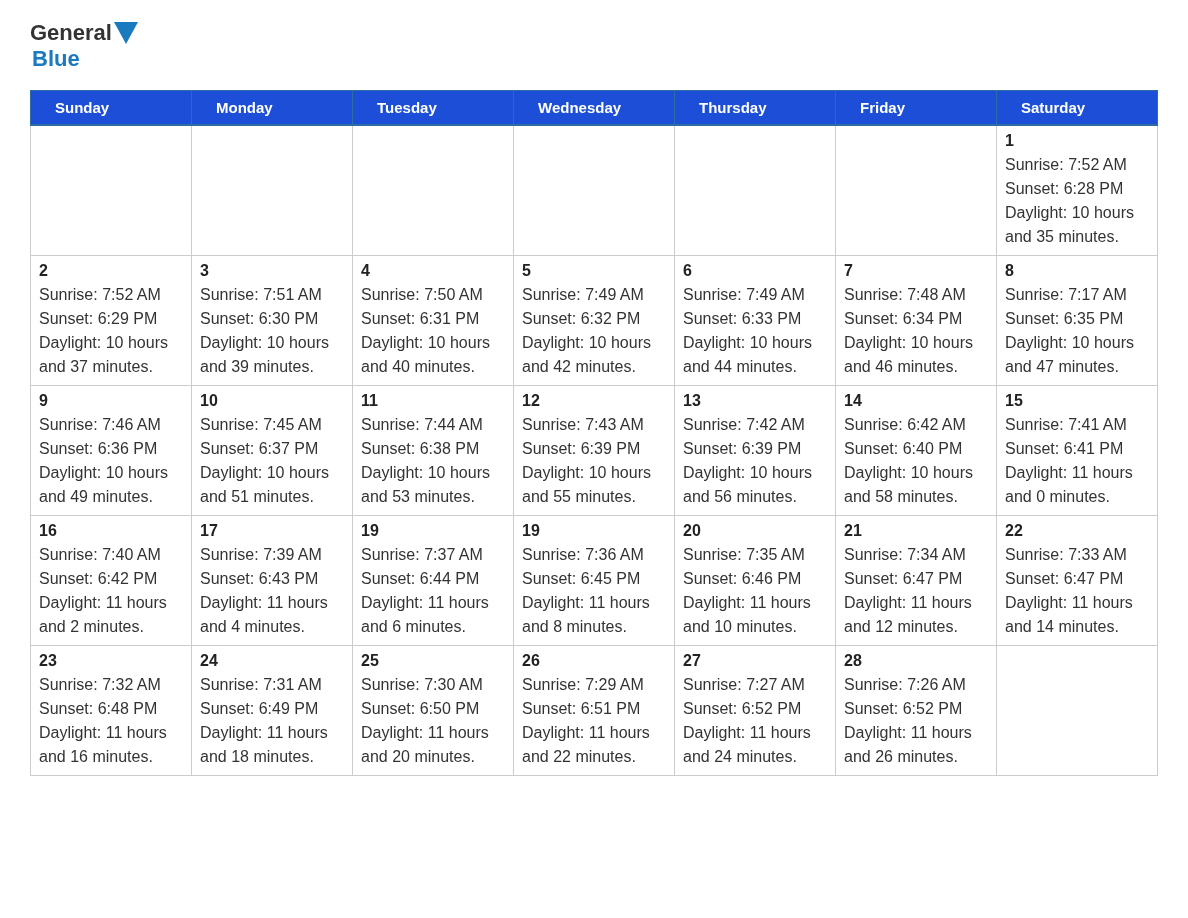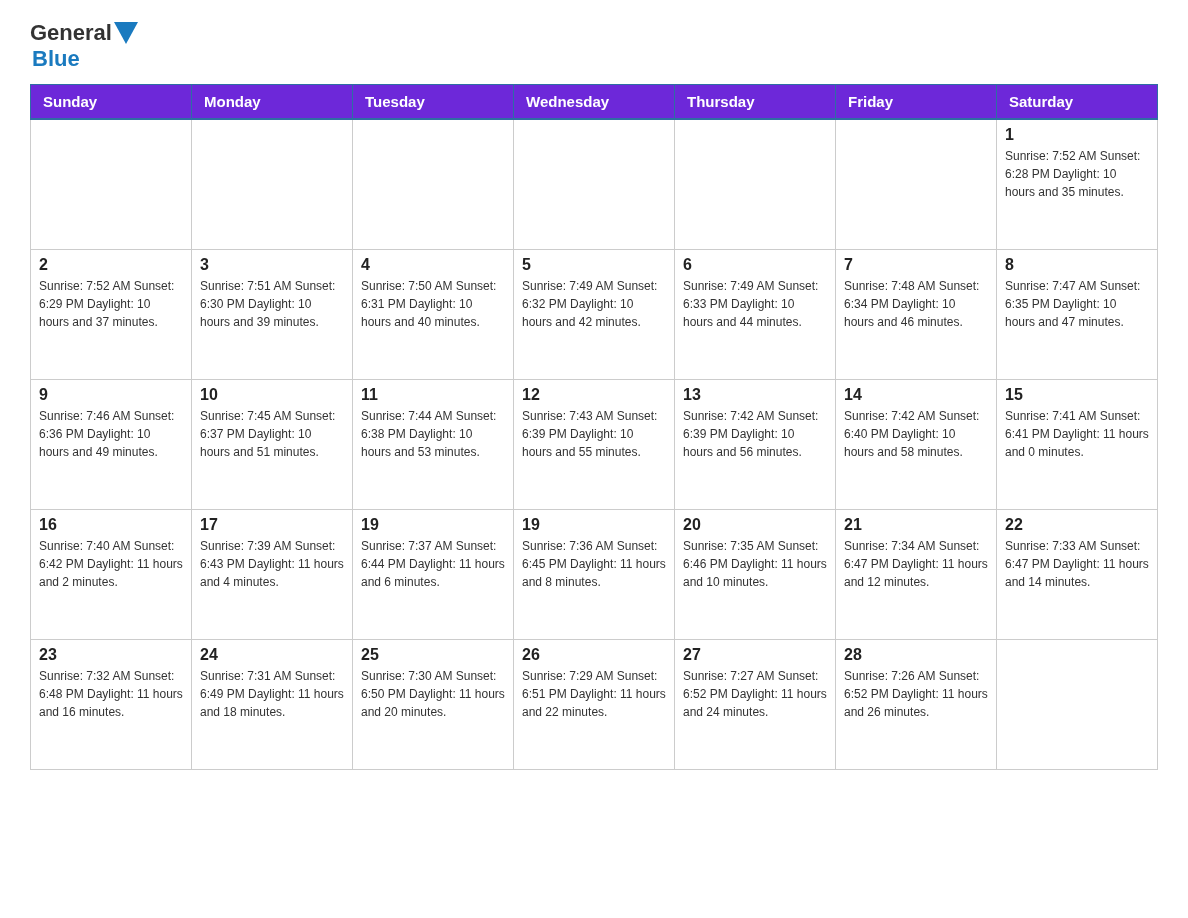--- a/index.html
+++ b/index.html
@@ -8,21 +8,21 @@
       background: #fff;
       color: #222;
       padding: 20px 30px;
       width: 1188px;
       min-height: 918px;
     }
     .header-top {
       display: flex;
       justify-content: space-between;
       align-items: flex-start;
-      margin-bottom: 12px;
+      margin-bottom: 18px;
     }
     .logo-general {
       font-size: 22px;
       font-weight: bold;
       color: #333;
     }
     .logo-triangle {
       width: 0;
       height: 0;
       border-left: 12px solid transparent;
@@ -62,25 +62,25 @@
       font-size: 20px;
       color: #444;
       margin-top: 4px;
     }
     .calendar {
       width: 100%;
       border-collapse: collapse;
       margin-top: 10px;
     }
     .calendar thead th {
-      background: #6d28d9;
+      background: #1d4ed8;
       color: #fff;
       font-size: 15px;
       font-weight: bold;
-      padding: 8px 12px;
+      padding: 8px 24px;
       text-align: left;
       border: 1px solid #2e6da4;
     }
     .calendar tbody td {
       border: 1px solid #ccc;
       vertical-align: top;
       padding: 6px 8px;
       width: 14.28%;
       min-height: 110px;
       height: 130px;
@@ -88,21 +88,21 @@
       color: #333;
     }
     .day-number {
       font-size: 16px;
       font-weight: bold;
       color: #222;
       display: block;
       margin-bottom: 3px;
     }
     .day-info {
-      font-size: 12px;
+      font-size: 16px;
       color: #333;
       line-height: 1.5;
     }
     .empty-cell {
       background: #fff;
     }
     .calendar tbody tr td {
       background: #fff;
     }
     .calendar tbody tr:nth-child(1) td {
@@ -191,21 +191,21 @@
         </td>
         <td>
           <span class="day-number">7</span>
           <div class="day-info">Sunrise: 7:48 AM
 Sunset: 6:34 PM
 Daylight: 10 hours
 and 46 minutes.</div>
         </td>
         <td>
           <span class="day-number">8</span>
-          <div class="day-info">Sunrise: 7:47 AM
+          <div class="day-info">Sunrise: 7:17 AM
 Sunset: 6:35 PM
 Daylight: 10 hours
 and 47 minutes.</div>
         </td>
       </tr>
       <tr>
         <td>
           <span class="day-number">9</span>
           <div class="day-info">Sunrise: 7:46 AM
 Sunset: 6:36 PM
@@ -235,21 +235,21 @@
         </td>
         <td>
           <span class="day-number">13</span>
           <div class="day-info">Sunrise: 7:42 AM
 Sunset: 6:39 PM
 Daylight: 10 hours
 and 56 minutes.</div>
         </td>
         <td>
           <span class="day-number">14</span>
-          <div class="day-info">Sunrise: 7:42 AM
+          <div class="day-info">Sunrise: 6:42 AM
 Sunset: 6:40 PM
 Daylight: 10 hours
 and 58 minutes.</div>
         </td>
         <td>
           <span class="day-number">15</span>
           <div class="day-info">Sunrise: 7:41 AM
 Sunset: 6:41 PM
 Daylight: 11 hours
 and 0 minutes.</div>

